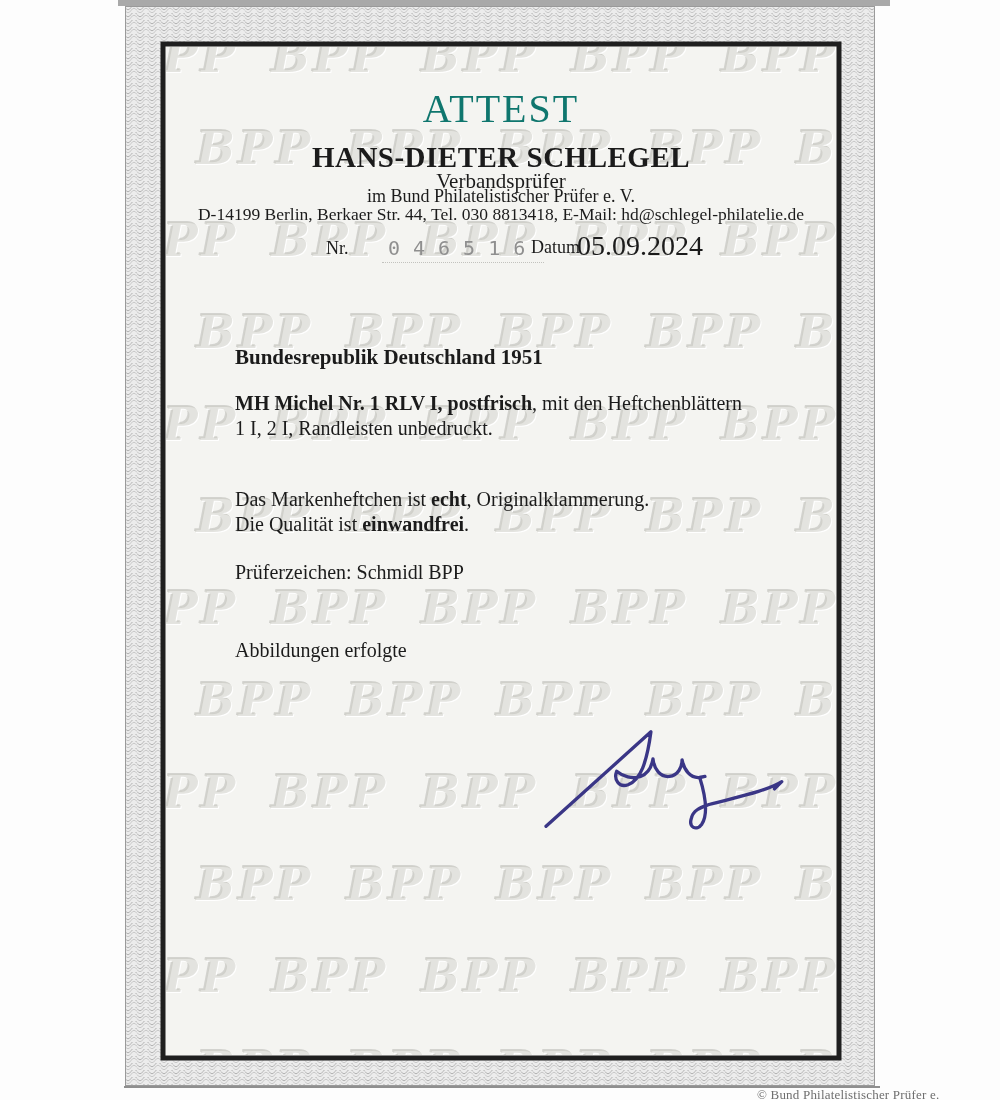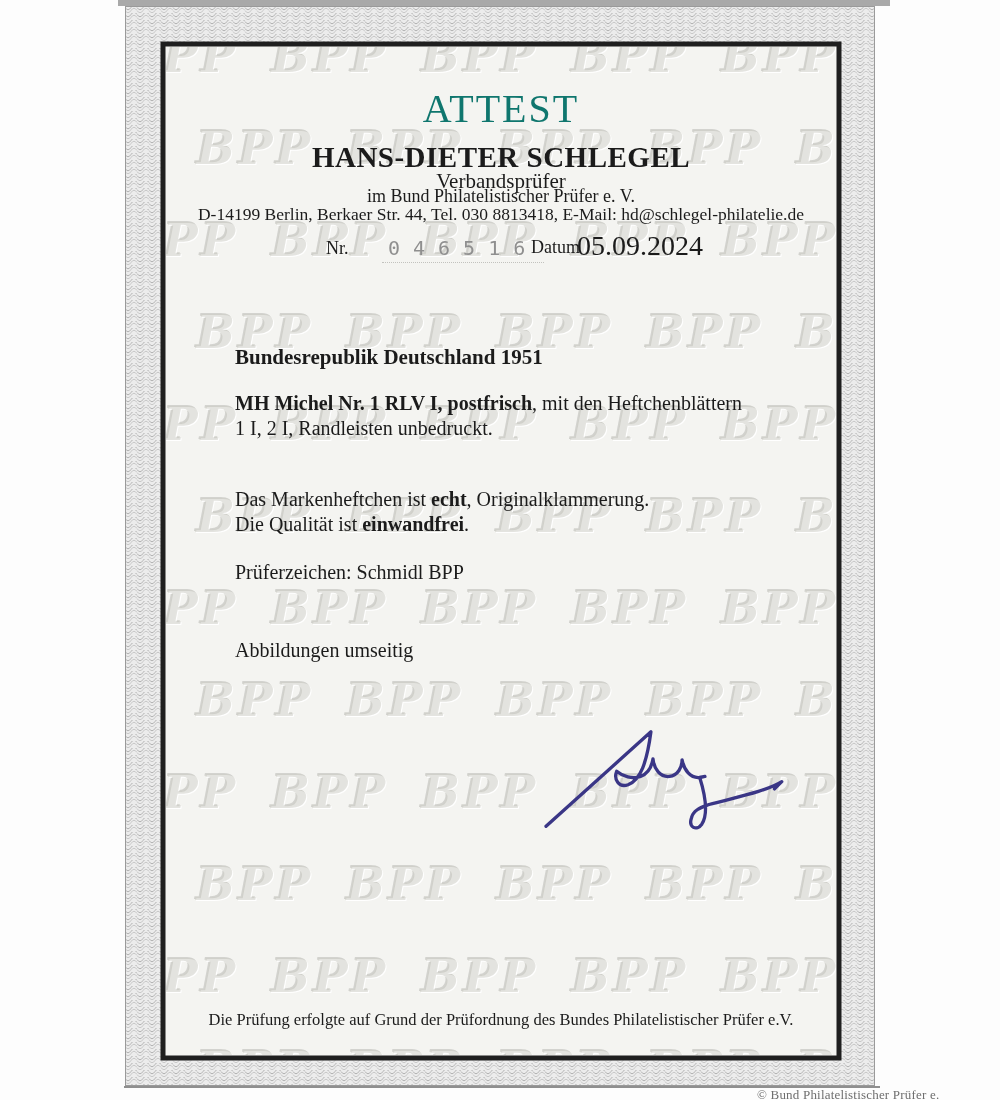--- a/index.html
+++ b/index.html
@@ -159,29 +159,28 @@
         <div><span class="bold">MH Michel Nr. 1 RLV I, postfrisch</span><span>, mit den Heftchenblättern</span></div>
         <div>1 I, 2 I, Randleisten unbedruckt.</div>
       </div>
 
       <div class="body-block b-para2">
         <div><span>Das Markenheftchen ist </span><span class="bold">echt</span><span>, Originalklammerung.</span></div>
         <div><span>Die Qualität ist </span><span class="bold">einwandfrei</span><span>.</span></div>
       </div>
 
       <div class="body-block b-examiner">Prüferzeichen: Schmidl BPP</div>
-      <div class="body-block b-note">Abbildungen umseitig</div>
+      <div class="body-block b-note">Abbildungen erfolgte</div>
 
       <div class="signature-wrap">
         <svg width="270" height="125" viewBox="0 0 260 120" xmlns="http://www.w3.org/2000/svg">
           <path d="M27,107 L128,16 C124,46 118,62 106,67 C97,70 92,62 95,54 C101,59 110,62 118,59 C126,56 129,48 130,42 C131,52 137,60 146,59 C154,58 158,50 158,43 C160,53 166,61 175,60 L180,59" fill="none" stroke-width="3.2" stroke-linecap="round" stroke-linejoin="round" stroke="#3a3686"></path>
           <path d="M175,60 C180,76 184,94 177,105 C172,112 164,108 167,99 C169,91 176,89 184,86 C210,79 240,73 254,64 L247,71" fill="none" stroke-width="3.2" stroke-linecap="round" stroke-linejoin="round" stroke="#3a3686"></path>
         </svg>
       </div>
 
       <div class="center footer-areas">
       </div>
-      <div class="center footer-rule">Die Prüfung erfolgte auf Grund der Prüfordnung des Bundes Philatelistischer Prüfer e.V.</div>
     </div>
   </div>
 </div>
 
 <div class="copyright">© Bund Philatelistischer Prüfer e.</div>
 
 </body></html>

